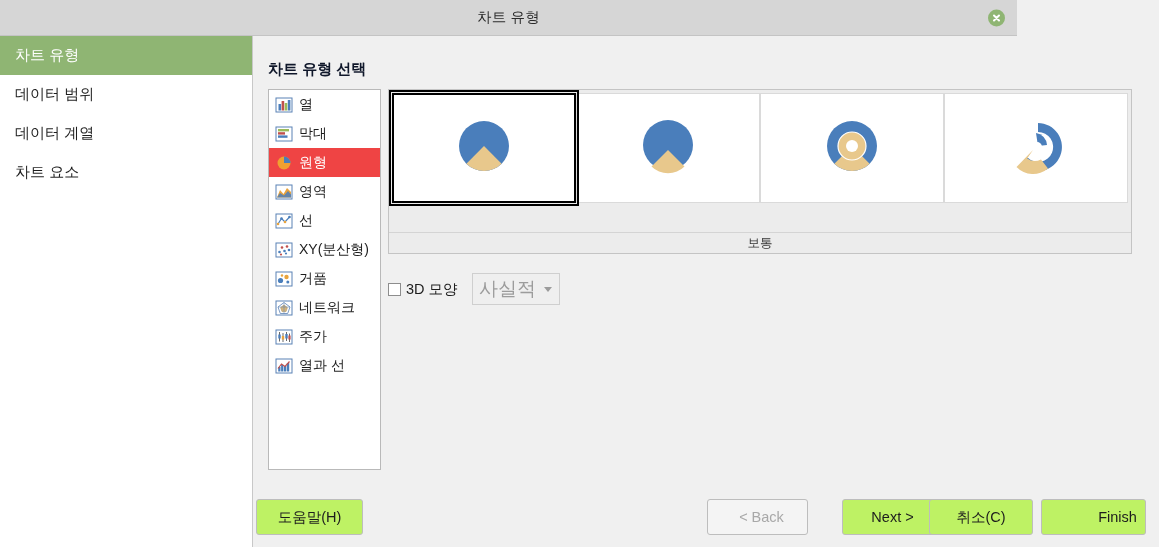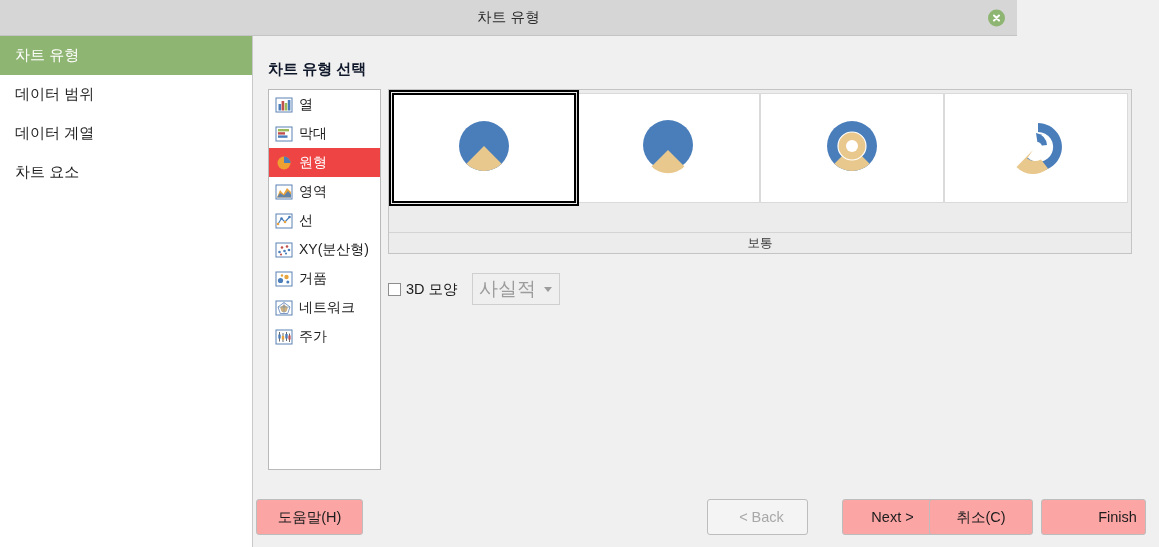--- a/index.html
+++ b/index.html
@@ -209,21 +209,21 @@
   .footer {
     position: absolute;
     left: 0; right: 0; bottom: 0;
     height: 57px;
   }
   .btn {
     position: absolute;
     height: 36px;
     border: 1px solid #bdbdbd;
     border-radius: 3px;
-    background: #fca5a5;
+    background: #bef264;
     font-size: 14.5px;
     color: #1d1d1d;
     display: flex;
     align-items: center;
     justify-content: center;
     cursor: pointer;
   }
   .btn.disabled {
     color: #a8a8a8;
     background: #f4f4f4;
@@ -385,20 +385,33 @@
               <rect x="6.8" y="7" width="2.4" height="3.5" fill="#e8a33d"></rect>
               <line x1="11.5" y1="3" x2="11.5" y2="12" stroke="#444" stroke-width="0.8"></line>
               <rect x="10.3" y="5" width="2.4" height="4.5" fill="#4a7ebb"></rect>
               <line x1="14.5" y1="4.5" x2="14.5" y2="13" stroke="#444" stroke-width="0.8"></line>
               <rect x="13.4" y="6.5" width="2.2" height="4" fill="#c0504d"></rect>
             </svg>
           </span>
           <span>주가</span>
         </div>
 
+        <div class="type-row">
+          <span class="ico">
+            <svg width="18" height="16" viewBox="0 0 18 16">
+              <rect x="1" y="1" width="16" height="14" fill="#fff" stroke="#5a82b5" stroke-width="1"></rect>
+              <rect x="3.2" y="9" width="2.3" height="4.5" fill="#4a7ebb"></rect>
+              <rect x="6.1" y="7" width="2.3" height="6.5" fill="#4a7ebb"></rect>
+              <rect x="9.0" y="8" width="2.3" height="5.5" fill="#4a7ebb"></rect>
+              <rect x="11.9" y="5" width="2.3" height="8.5" fill="#4a7ebb"></rect>
+              <polyline points="3,10.5 6.5,6 10,8.5 14.5,3.5" fill="none" stroke="#c0504d" stroke-width="1.2"></polyline>
+            </svg>
+          </span>
+          <span>열과 선</span>
+        </div>
 
       </div>
 
       <div class="thumbpanel">
         <div class="thumbrow">
 
           <div class="thumb selected">
             <svg width="62" height="62" viewBox="0 0 62 62">
               <circle cx="31" cy="29" r="25" fill="#4a7ebb"></circle>
               <path d="M31 29 L13.4 46.7 A25 25 0 0 0 48.6 46.7 Z" fill="#e8c88c"></path>

